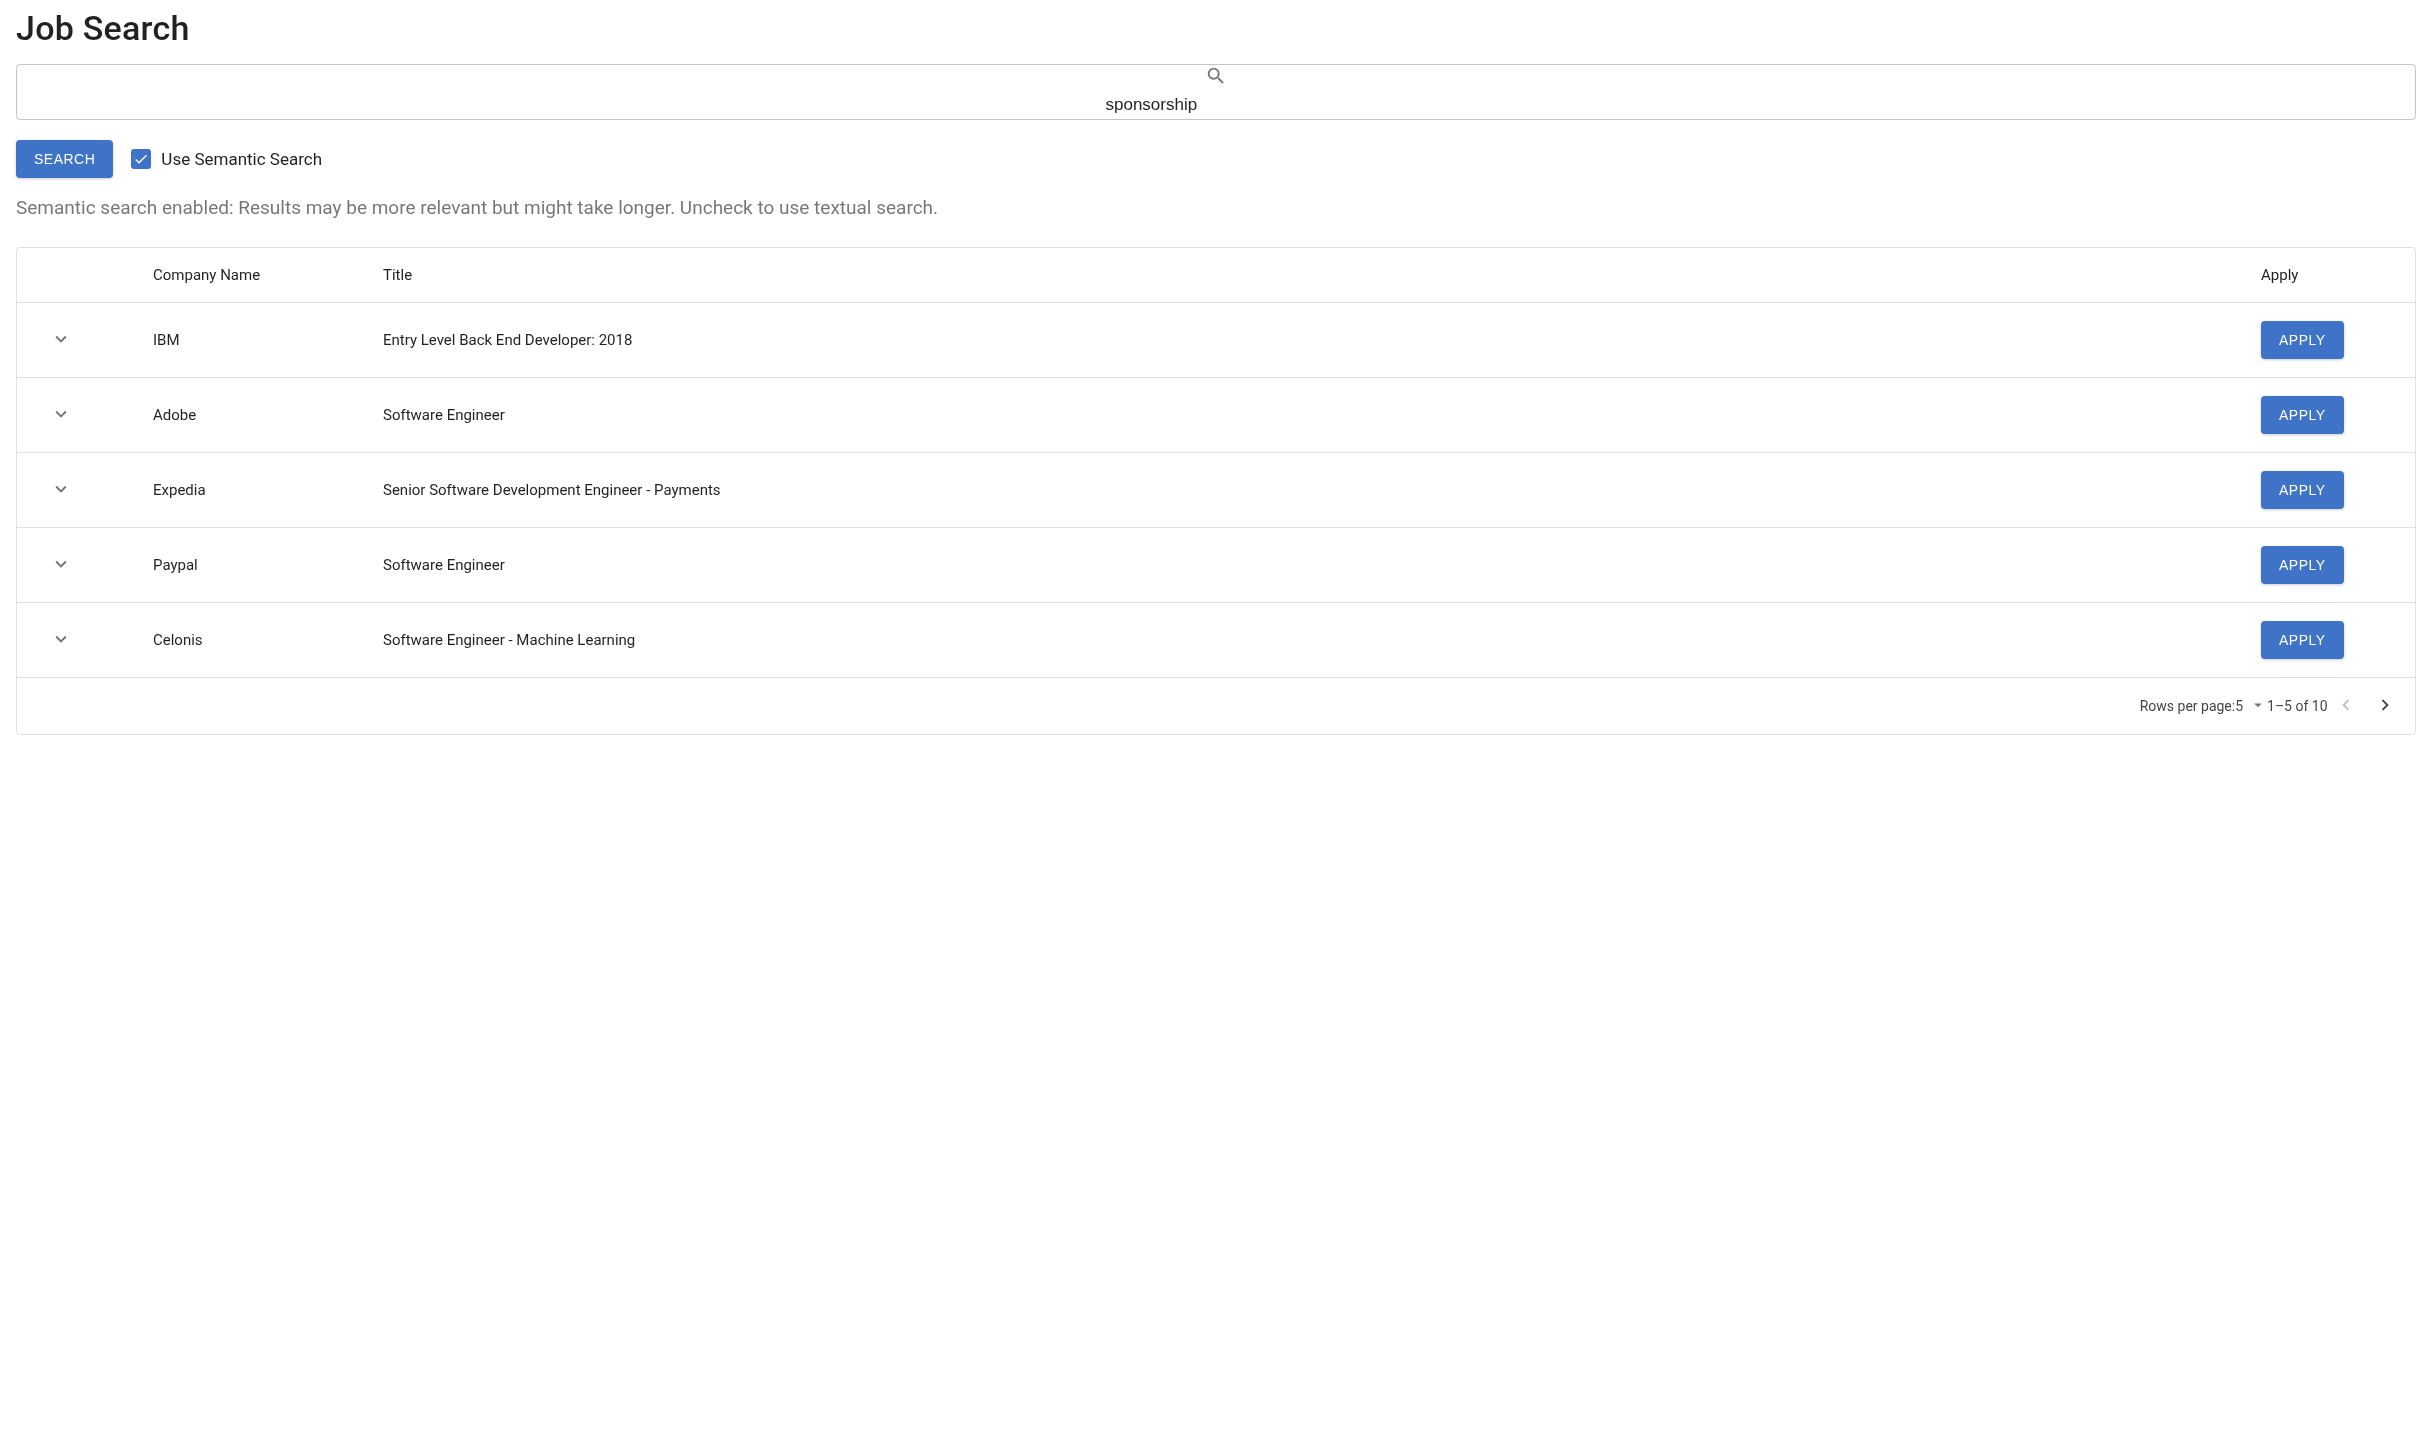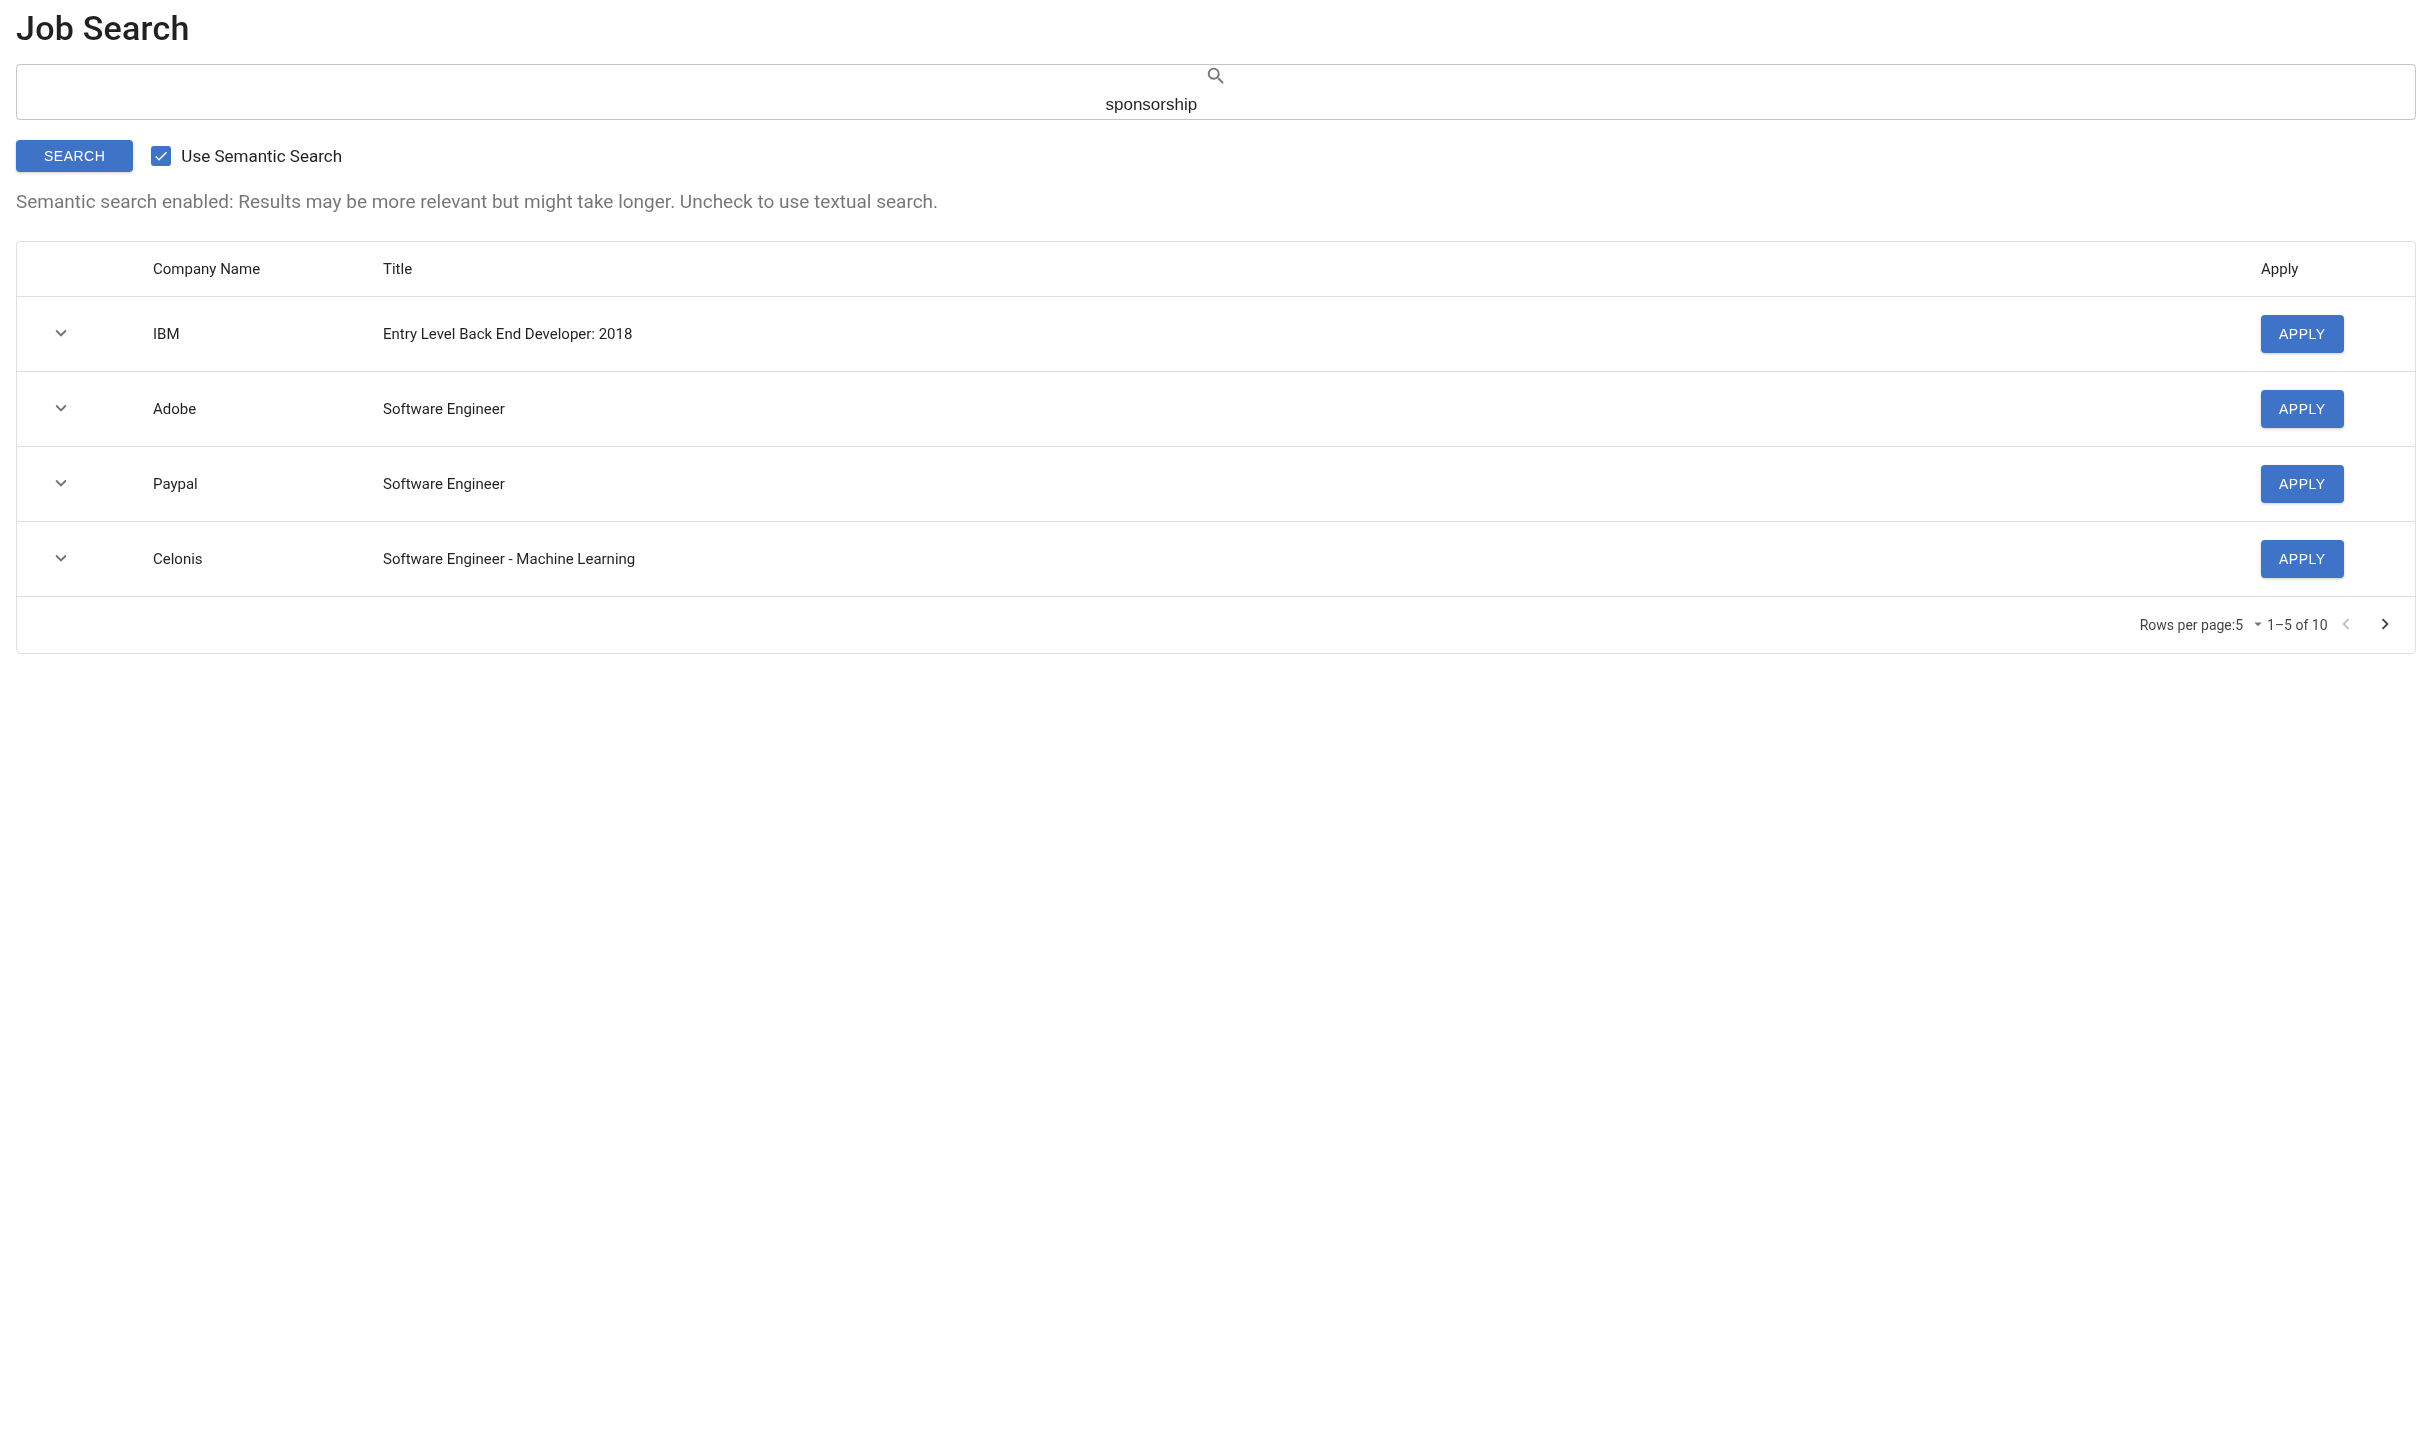--- a/index.html
+++ b/index.html
@@ -45,22 +45,22 @@
     display: flex;
     align-items: center;
     gap: 18px;
     margin-bottom: 18px;
   }
   .btn {
     background: #3f73c7;
     color: #fff;
     border: none;
     border-radius: 4px;
-    padding: 0 28px;
-    height: 32px;
+    padding: 0 18px;
+    height: 38px;
     font-size: 14px;
     font-weight: 500;
     letter-spacing: 0.5px;
     text-transform: uppercase;
     cursor: pointer;
     box-shadow: 0 1px 3px rgba(0,0,0,0.2);
   }
   .checkbox-wrap {
     display: flex;
     align-items: center;
@@ -199,20 +199,30 @@
             <td class="apply-cell"><button class="btn">Apply</button></td>
           </tr>
           <tr>
             <td class="expand-cell"><button class="expand-btn">
                 <span><svg viewBox="0 0 24 24">
                     <path d="M7.41 8.59 12 13.17l4.59-4.58L18 10l-6 6-6-6z"></path>
                   </svg></span>
               </button></td>
             <td>Adobe</td>
             <td>Software Engineer</td>
+            <td class="apply-cell"><button class="btn">Apply</button></td>
+          </tr>
+          <tr>
+            <td class="expand-cell"><button class="expand-btn">
+                <span><svg viewBox="0 0 24 24">
+                    <path d="M7.41 8.59 12 13.17l4.59-4.58L18 10l-6 6-6-6z"></path>
+                  </svg></span>
+              </button></td>
+            <td>Expedia</td>
+            <td>Senior Software Development Engineer - Payments</td>
             <td class="apply-cell"><button class="btn">Apply</button></td>
           </tr>
           <tr>
             <td class="expand-cell"><button class="expand-btn">
                 <span><svg viewBox="0 0 24 24">
                     <path d="M7.41 8.59 12 13.17l4.59-4.58L18 10l-6 6-6-6z"></path>
                   </svg></span>
               </button></td>
             <td>Paypal</td>
             <td>Software Engineer</td>

